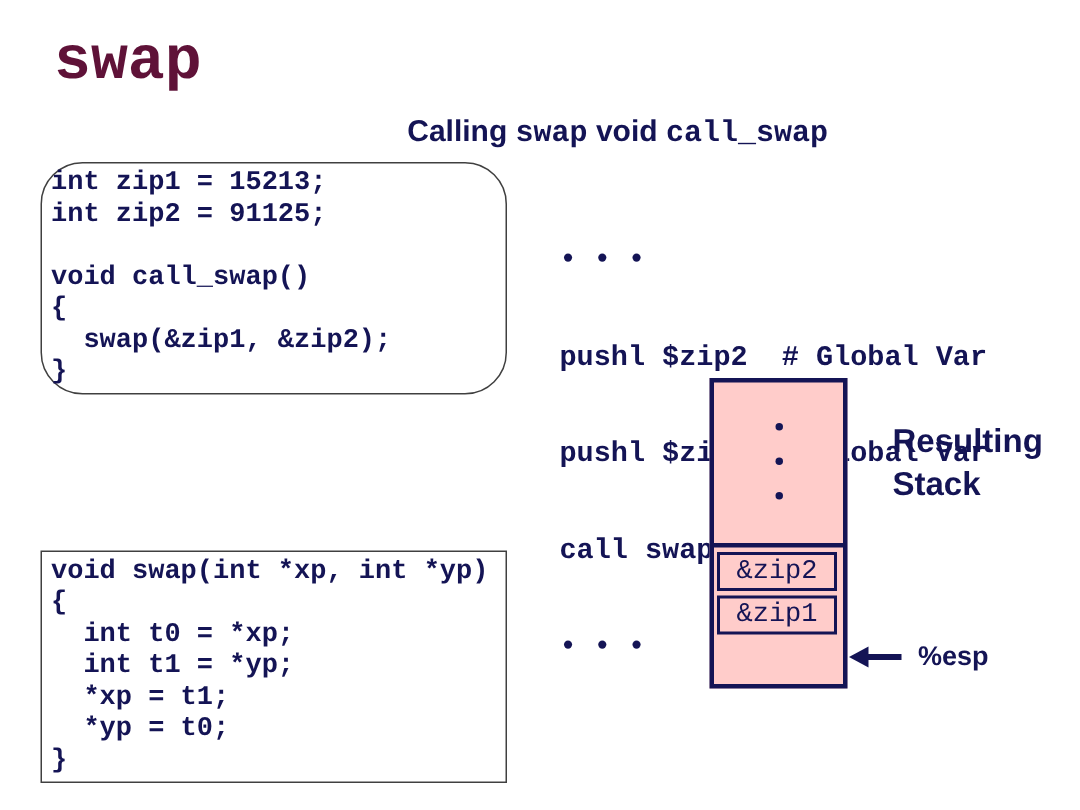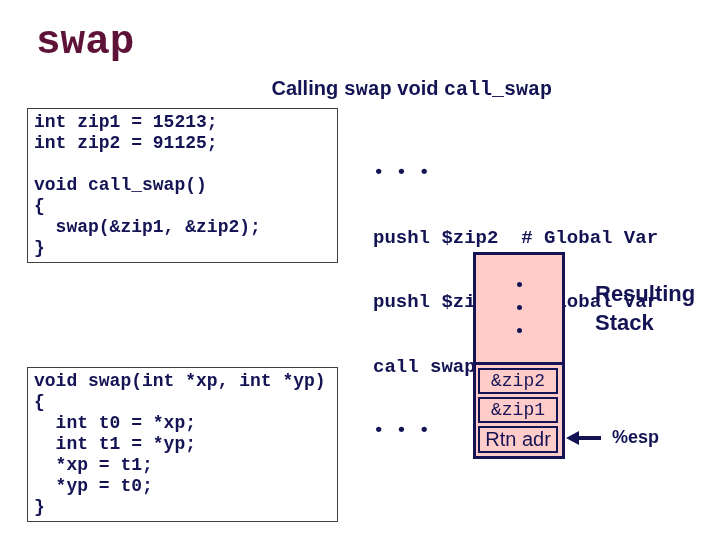--- a/index.html
+++ b/index.html
@@ -28,21 +28,21 @@
     white-space:nowrap;
     font-family:"Liberation Sans", sans-serif;
     font-weight:bold; font-size:20px; color:var(--navy);
   }
   .subtitle .mono { font-family:"Liberation Mono", monospace; }
 
   .code-box {
     position:absolute; left:27px; width:311px; height:155px;
     border:1px solid var(--boxborder); background:#ffffff;
   }
-  .code-box.box1 { top:108px; }
+  .code-box.box1 { top:108px;border-radius:28px; }
   .code-box.box2 { top:325px;margin-top:42px; }
   .code-box pre {
     margin:0; padding:3px 0 0 6px;
     font-family:"Liberation Mono", monospace;
     font-weight:bold; font-size:18px; line-height:21px;
     color:var(--navy); white-space:pre;
   }
 
   .assembly {
     position:absolute; left:373px; top:120px;
@@ -138,21 +138,20 @@
 
   <div class="stack">
     <div class="dots-col">
       <div class="vdot"></div>
       <div class="vdot"></div>
       <div class="vdot"></div>
     </div>
     <div class="divider"></div>
     <div class="cell c0">&amp;zip2</div>
     <div class="cell c1">&amp;zip1</div>
-    <div class="cell c2">Rtn adr</div>
   </div>
 
   <div class="stack-label">Resulting
 Stack</div>
 
   <div class="esp-arrow-head"></div>
   <div class="esp-arrow-line"></div>
   <div class="esp-label">%esp</div>
 
 </div>

